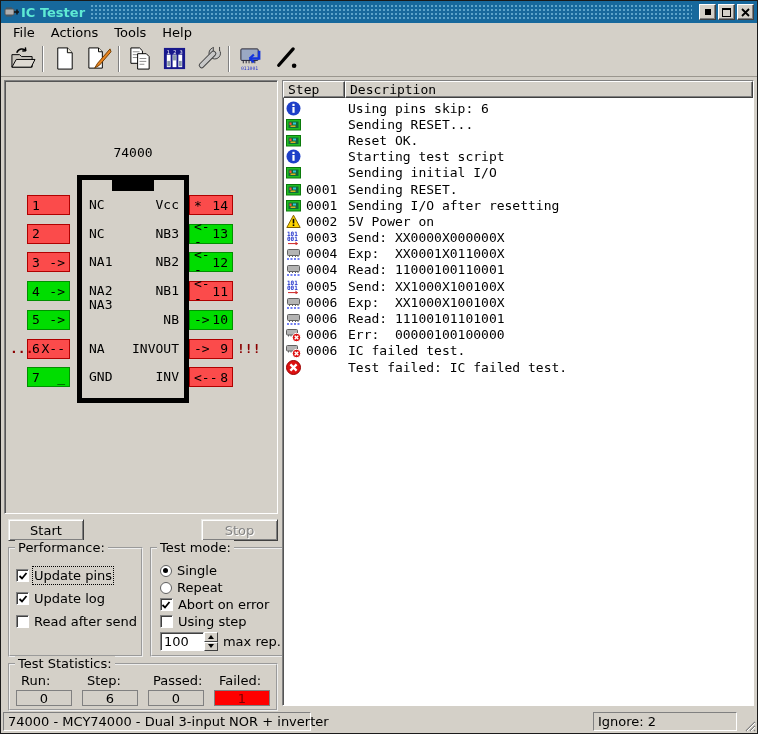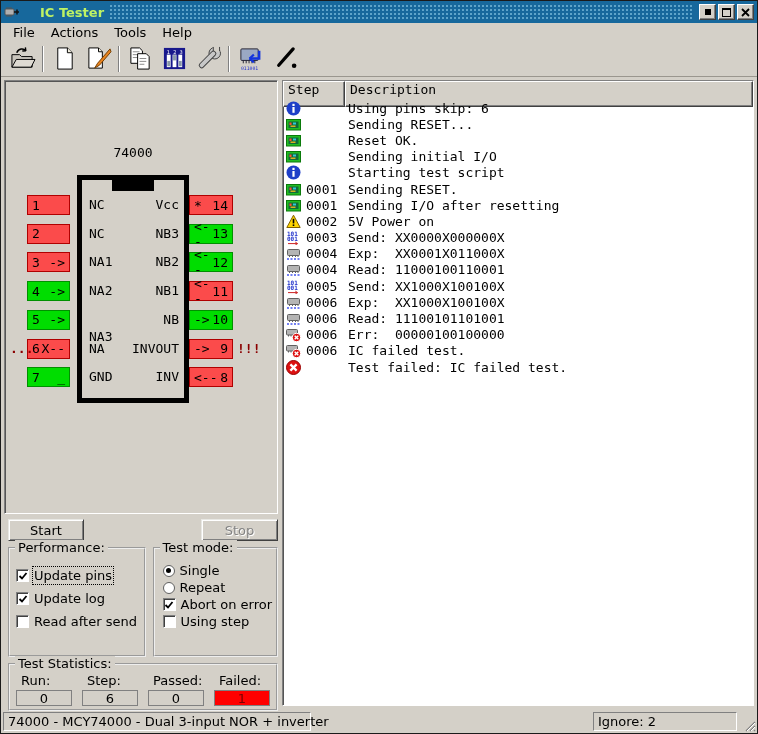--- a/index.html
+++ b/index.html
@@ -4,21 +4,21 @@
 <style>
   * { margin:0; padding:0; box-sizing:border-box; }
   html,body { width:758px; height:734px; }
   body { font-family:"DejaVu Sans", sans-serif; font-size:13px; color:#000; }
 
   .window { width:758px; height:734px; background:#d4d0c8; border:1px solid #1a1a1a; display:flex; flex-direction:column; }
 
   
   .titlebar { height:22px; background:#17689c; display:flex; align-items:center; padding:0 3px; flex:none; }
   .app-icon { width:16px; height:16px; flex:none; }
-  .title-text { color:#bef264; font-weight:bold; font-size:13px; margin-left:20px; white-space:nowrap; }
+  .title-text { color:#5eead4; font-weight:bold; font-size:13px; margin-left:1px; white-space:nowrap; }
   .title-dots { flex:1; height:16px; margin:0 5px; background-image:radial-gradient(#5ea4ca 1.1px, transparent 1.4px); background-size:4px 4px; }
   .tb-btn { width:17px; height:16px; margin-left:2px; background:#d4d0c8; border:1px solid; border-color:#fff #404040 #404040 #fff; box-shadow:inset -1px -1px 0 #808080; display:grid; place-items:center; flex:none; cursor:default; }
   .glyph-min { width:6px; height:6px; background:#000; }
   .glyph-max { width:9px; height:9px; border:1px solid #000; border-top:2px solid #000; }
 
   
   .menubar { height:18px; display:flex; align-items:center; padding-left:4px; flex:none; }
   .menu-item { padding:1px 8px; }
   .toolbar { height:36px; display:flex; align-items:center; padding:1px 4px; border-bottom:1px solid #9a968e; flex:none; }
   .tool-btn { width:34px; height:30px; display:grid; place-items:center; }
@@ -77,21 +77,21 @@
   .tri-up { width:0; height:0; border-left:3px solid transparent; border-right:3px solid transparent; border-bottom:4px solid #000; }
   .tri-dn { width:0; height:0; border-left:3px solid transparent; border-right:3px solid transparent; border-top:4px solid #000; }
 
   .stats-grid { display:grid; grid-template-columns:repeat(4,1fr); column-gap:10px; padding:0 2px; }
   .stat-label { padding-left:5px; margin-bottom:2px; white-space:nowrap; }
   .stat-box { height:16px; border:1px solid #808080; text-align:center; line-height:15px; background:#d4d0c8; }
   .stat-box.failed { background:#ff0000; color:#7a0000; }
 
   
   .log-panel { flex:1; background:#fff; position:relative; overflow:hidden; }
-  .log-header { display:flex; height:26px; font-family:"DejaVu Sans Mono", monospace; }
+  .log-header { display:flex; height:17px; font-family:"DejaVu Sans Mono", monospace; }
   .log-hcell { background:#d4d0c8; border:1px solid; border-color:#fff #404040 #404040 #fff; box-shadow:inset -1px -1px 0 #808080; padding:0 4px; line-height:16px; }
   .hc-step { width:62px; flex:none; }
   .hc-desc { flex:1; }
   .log-rows { position:absolute; left:1px; right:1px; top:19px; bottom:1px; overflow:hidden; }
   .log-row { height:16.2px; display:flex; align-items:center; font-family:"DejaVu Sans Mono", monospace; font-size:13px; }
   .log-icon { width:15px; height:15px; margin-left:2px; flex:none; }
   .log-icon svg { width:15px; height:15px; display:block; }
   .log-step { width:38px; margin-left:5px; flex:none; }
   .log-desc { margin-left:4px; white-space:pre; }
 
@@ -234,21 +234,21 @@
           <div class="inner-label inner-left" style="top: 171.4px;">NA1</div>
           <div class="pin-box green pin-left" style="top: 200.1px;">
             <span>4</span>
             <span>-&gt;</span>
           </div>
           <div class="inner-label inner-left" style="top: 200.1px;">NA2</div>
           <div class="pin-box green pin-left" style="top: 228.8px;">
             <span>5</span>
             <span>-&gt;</span>
           </div>
-          <div class="inner-label inner-left" style="top: 246px;">NA3</div>
+          <div class="inner-label inner-left" style="top: 214px;">NA3</div>
           <div class="pin-box red pin-left" style="top: 257.5px;">
             <span>6</span>
             <span>X--</span>
           </div>
           <div class="inner-label inner-left" style="top: 257.5px;">NA</div>
           <div class="pin-marker marker-left" style="top: 257.5px;">...</div>
           <div class="pin-box green pin-left" style="top: 286.2px;">
             <span>7</span>
             <span>_</span>
           </div>
@@ -343,20 +343,32 @@
                     <path d="M1.5 5 L4 7.5 L8.5 2" stroke="#000" stroke-width="1.8" fill="none"></path>
                   </svg>
                 </span>
                 <span class="ctl-label">Abort on error</span>
               </div>
               <div class="check-row">
                 <span class="checkbox"></span>
                 <span class="ctl-label">Using step</span>
               </div>
             </div>
+          <div class="spin-row">
+            <input class="spin-input" value="100" style="">
+            <span class="spin-btns">
+              <span class="spin-btn">
+                  <span class="tri-up"></span>
+                </span>
+              <span class="spin-btn">
+                  <span class="tri-dn"></span>
+                </span>
+            </span>
+            <span class="ctl-label">max rep.</span>
+          </div>
         </div>
       </div>
 
       <div class="fs fs-stats">
         <span class="fs-legend">Test Statistics:</span>
         <div class="stats-grid" id="stats-labels">
             <div class="stat-label">Run:</div>
             <div class="stat-label">Step:</div>
             <div class="stat-label">Passed:</div>
             <div class="stat-label">Failed:</div>
@@ -409,40 +421,40 @@
                 <rect x="7" y="5.5" width="3" height="2" fill="#30c8d8"></rect>
                 <rect x="4.5" y="8.5" width="5" height="1.5" fill="#d8b020"></rect>
               </svg>
             </span>
             <span class="log-step"></span>
             <span class="log-desc">Reset OK.</span>
           </div>
           <div class="log-row">
             <span class="log-icon">
               <svg viewBox="0 0 15 15">
+                <circle cx="7.5" cy="7.5" r="7" fill="#1e3fc8"></circle>
+                <rect x="6.4" y="2.8" width="2.2" height="2.2" fill="#fff"></rect>
+                <rect x="6.4" y="6" width="2.2" height="5.8" fill="#fff"></rect>
+              </svg>
+            </span>
+            <span class="log-step"></span>
+            <span class="log-desc">Starting test script</span>
+          </div>
+          <div class="log-row">
+            <span class="log-icon">
+              <svg viewBox="0 0 15 15">
                 <rect x="0.5" y="2.5" width="14" height="10.5" fill="#22bb22" stroke="#0a7a0a"></rect>
                 <rect x="2.5" y="4.5" width="10" height="6.5" fill="#106a3a"></rect>
                 <rect x="3.5" y="5.5" width="2" height="2.5" fill="#ff5030"></rect>
                 <rect x="7" y="5.5" width="3" height="2" fill="#30c8d8"></rect>
                 <rect x="4.5" y="8.5" width="5" height="1.5" fill="#d8b020"></rect>
               </svg>
             </span>
             <span class="log-step"></span>
             <span class="log-desc">Sending initial I/O</span>
-          </div>
-          <div class="log-row">
-            <span class="log-icon">
-              <svg viewBox="0 0 15 15">
-                <circle cx="7.5" cy="7.5" r="7" fill="#1e3fc8"></circle>
-                <rect x="6.4" y="2.8" width="2.2" height="2.2" fill="#fff"></rect>
-                <rect x="6.4" y="6" width="2.2" height="5.8" fill="#fff"></rect>
-              </svg>
-            </span>
-            <span class="log-step"></span>
-            <span class="log-desc">Starting test script</span>
           </div>
           <div class="log-row">
             <span class="log-icon">
               <svg viewBox="0 0 15 15">
                 <rect x="0.5" y="2.5" width="14" height="10.5" fill="#22bb22" stroke="#0a7a0a"></rect>
                 <rect x="2.5" y="4.5" width="10" height="6.5" fill="#106a3a"></rect>
                 <rect x="3.5" y="5.5" width="2" height="2.5" fill="#ff5030"></rect>
                 <rect x="7" y="5.5" width="3" height="2" fill="#30c8d8"></rect>
                 <rect x="4.5" y="8.5" width="5" height="1.5" fill="#d8b020"></rect>
               </svg>

